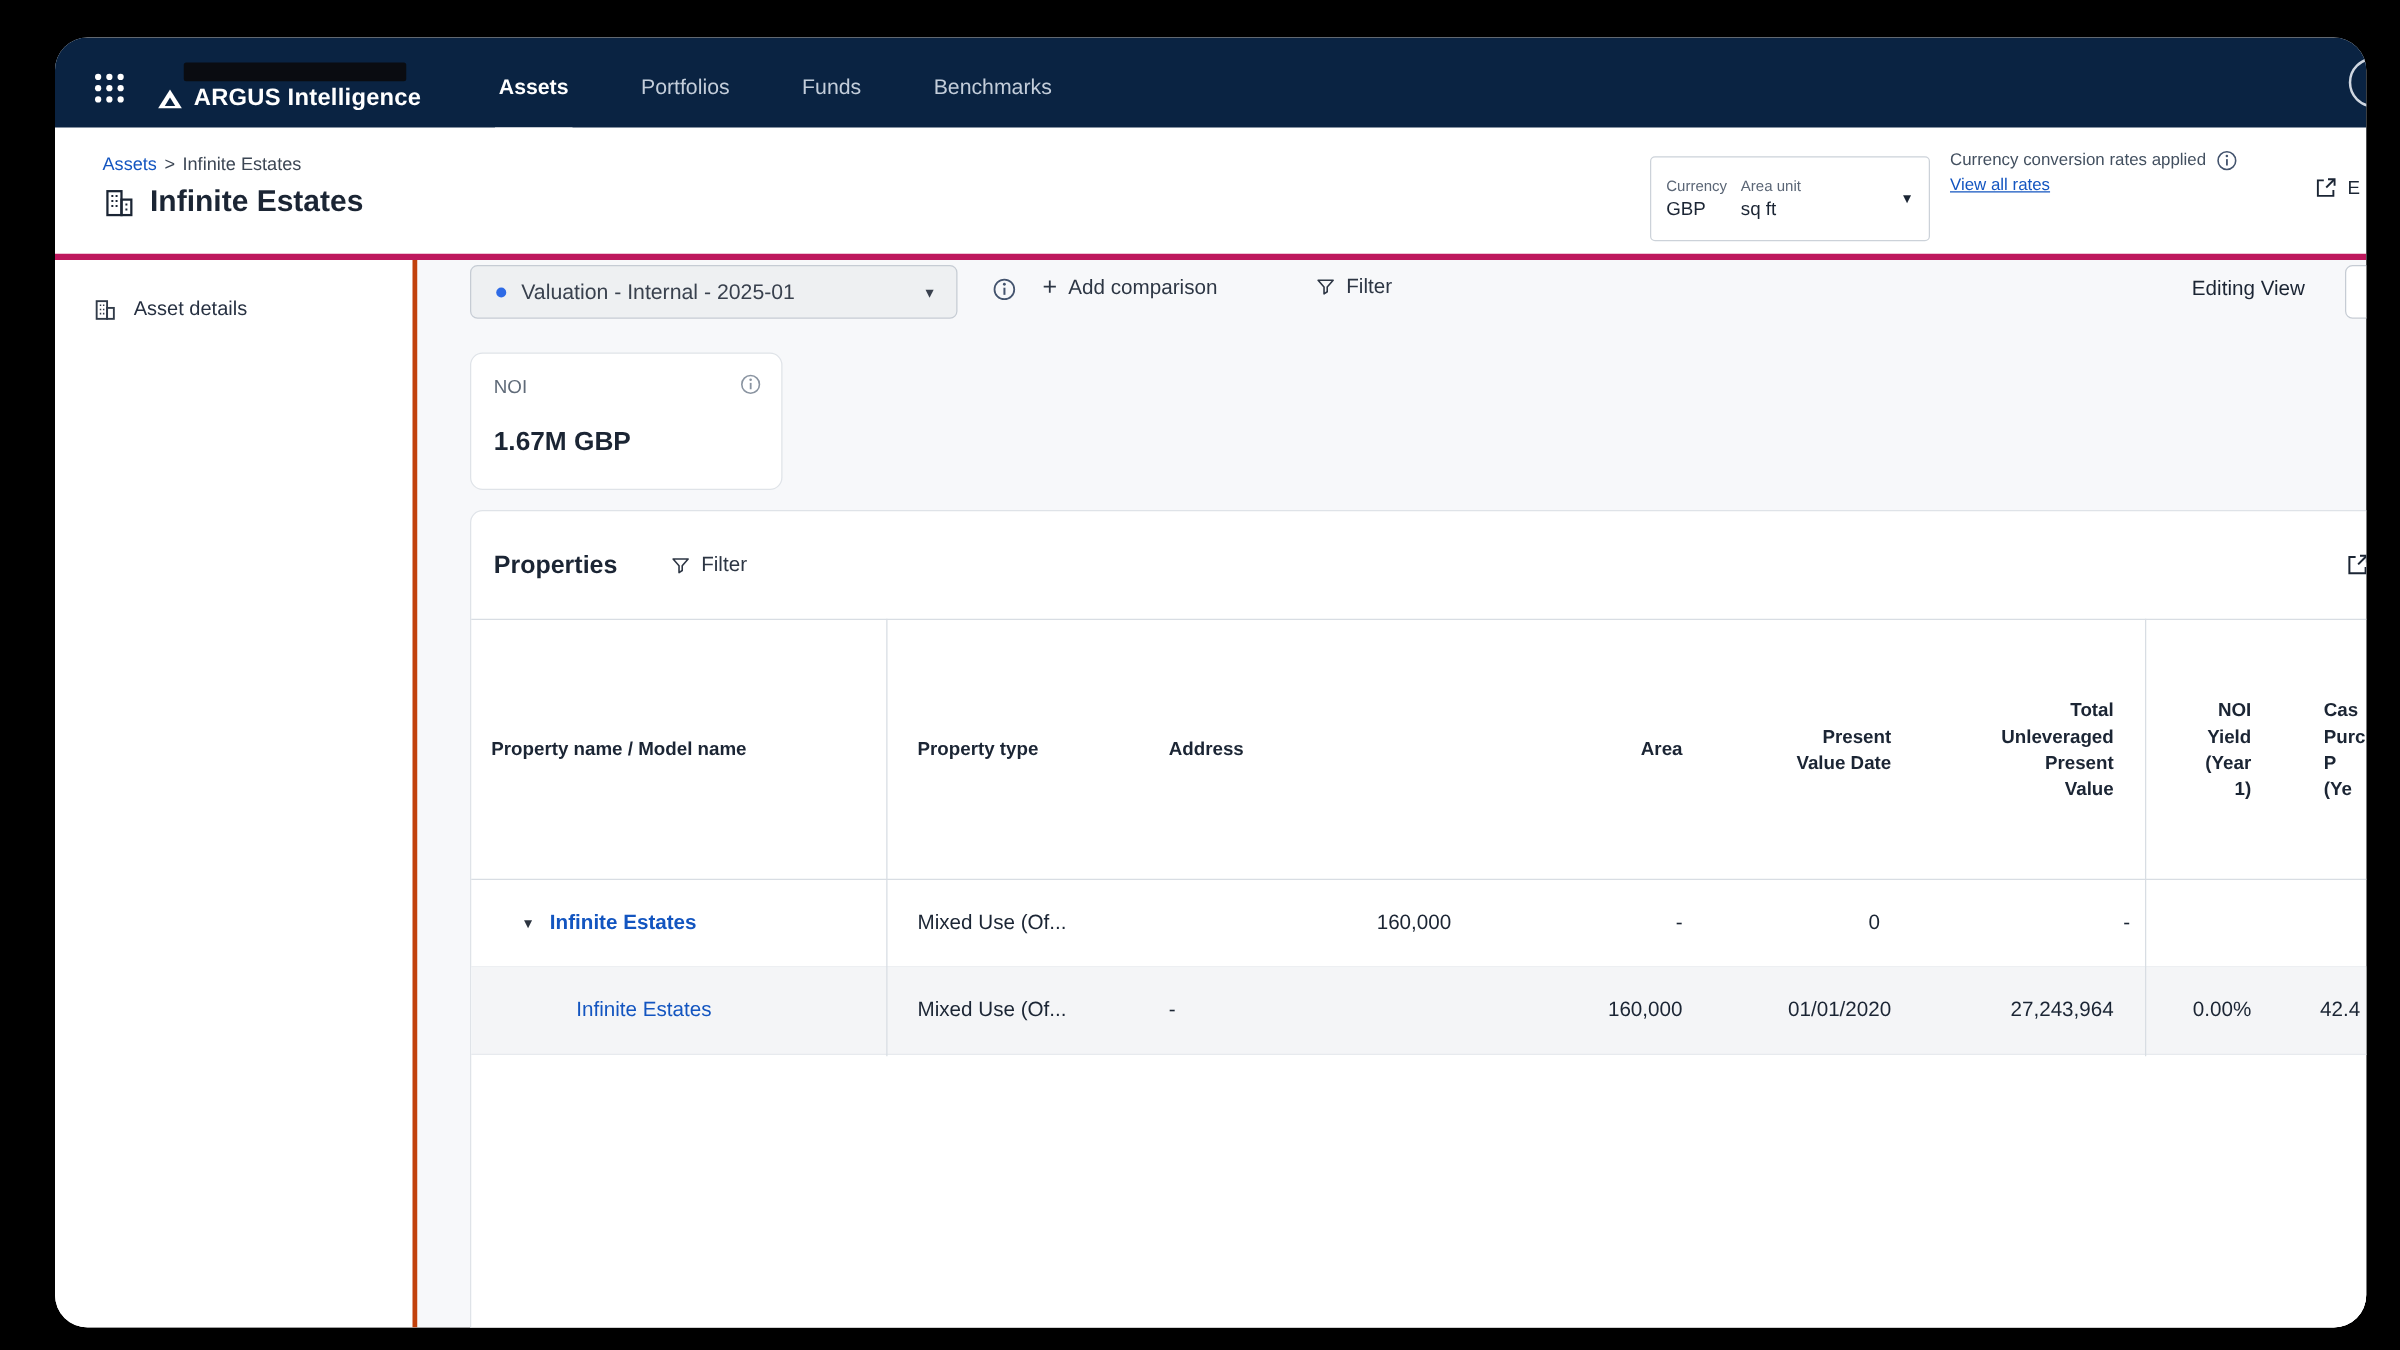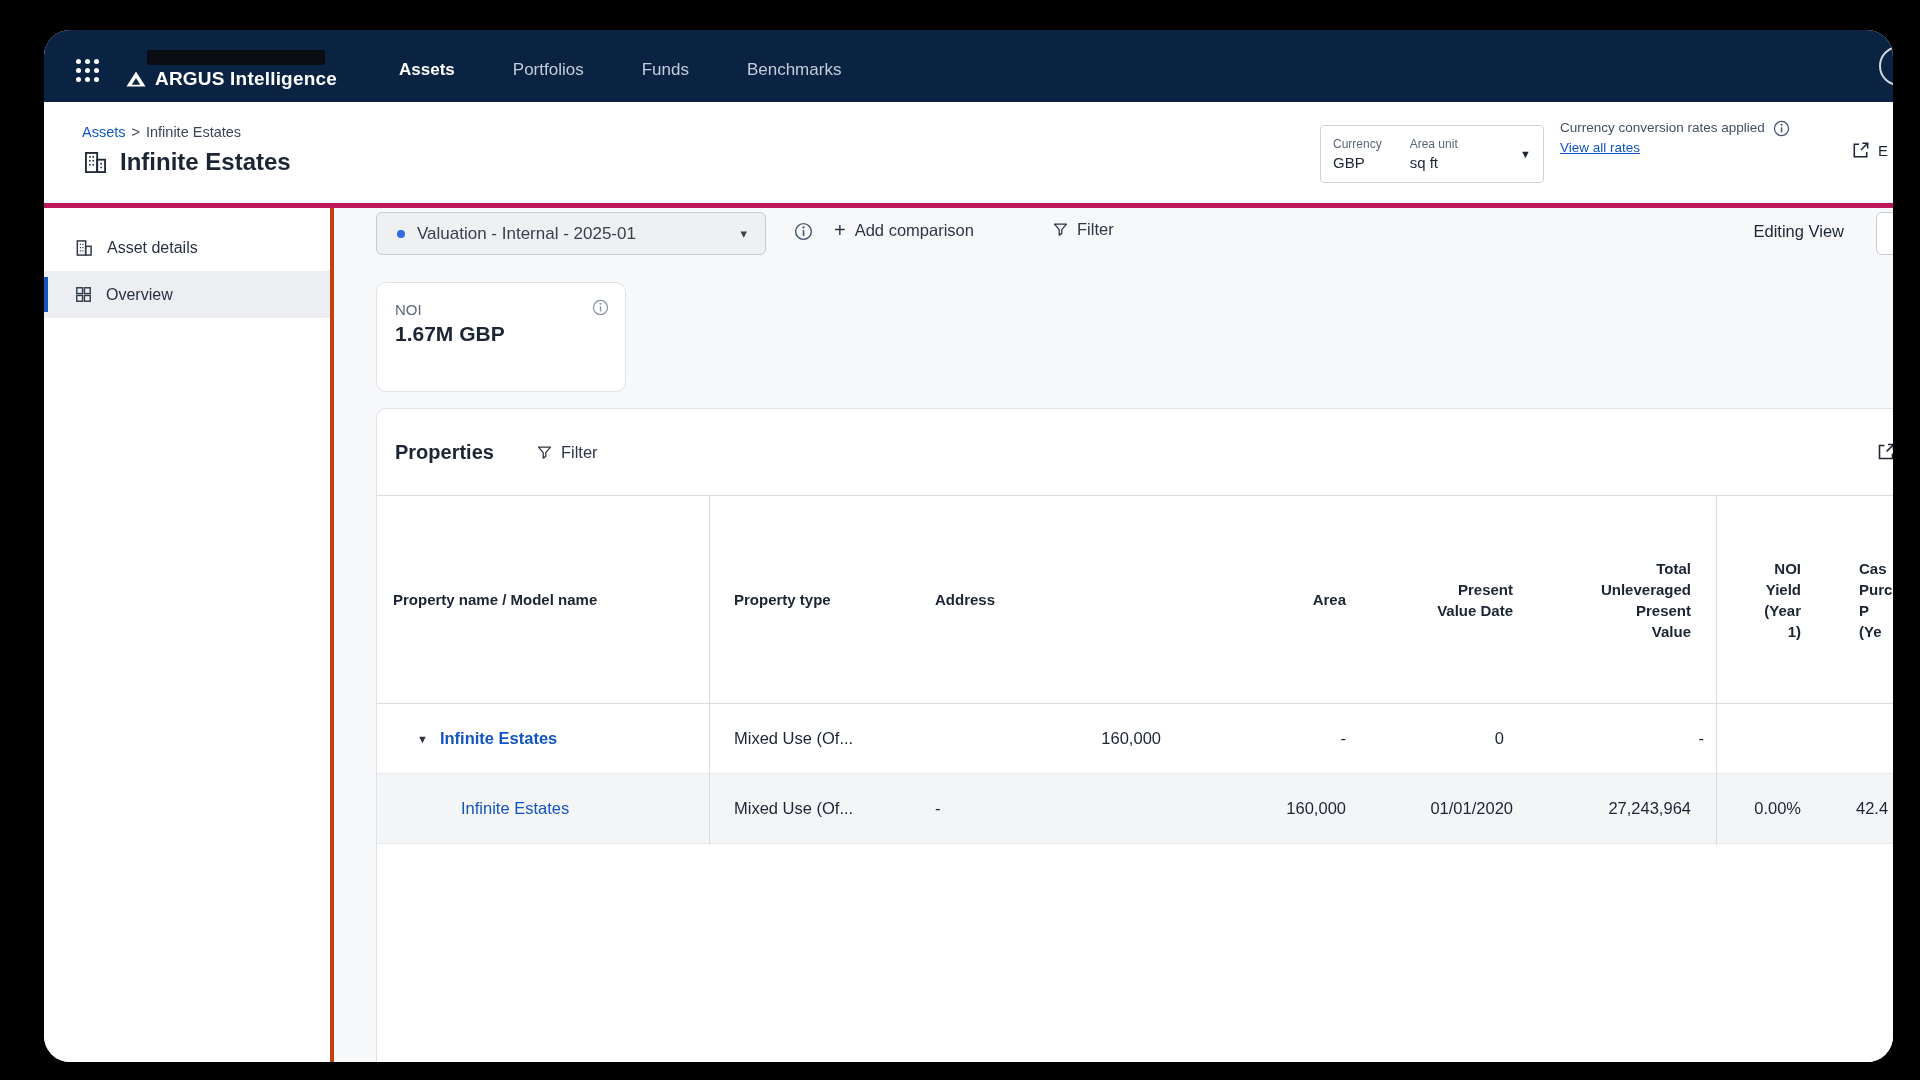--- a/index.html
+++ b/index.html
@@ -26,23 +26,23 @@
 
   
   .pagehead { position:absolute; left:0; top:72px; width:100%; height:106px; background:#fff;
               border-bottom:5px solid #be185d; }
   .breadcrumb { position:absolute; left:38px; top:22px; font-size:14.5px; color:#3c4654; }
   .breadcrumb a { color:#1355c0; text-decoration:none; cursor:pointer; }
   .bc-sep { margin:0 6px; color:#3c4654; }
   .titlerow { position:absolute; left:38px; top:46px; display:flex; align-items:center; gap:11px; color:#1b2534; }
   .pagetitle { font-size:24px; font-weight:700; color:#1b2534; }
 
-  .unitbox { position:absolute; left:1276px; top:23px; width:224px; height:58px;
+  .unitbox { position:absolute; left:1276px; top:23px; width:224px; height:68px;
              border:1px solid #ccd2d9; border-radius:4px; display:flex; align-items:center;
-             padding:0 12px; cursor:pointer; background:#fff;gap:17px; }
+             padding:0 12px; cursor:pointer; background:#fff; }
   .unitcol { display:flex; flex-direction:column; gap:3px; }
   .unitcol + .unitcol { margin-left:11px; }
   .unitlabel { font-size:12px; color:#5b6676; }
   .unitvalue { font-size:15px; color:#1b2534; }
   .unitcaret { margin-left:auto; font-size:11px; color:#1b2534; }
 
   .convnote { position:absolute; left:1516px; top:16px; }
   .convline { display:flex; align-items:center; gap:8px; font-size:13.5px; color:#435060; line-height:20px; }
   .ratslink { display:inline-block; margin-top:2px; font-size:13.5px; color:#1355c0; text-decoration:underline; cursor:pointer; }
 
@@ -77,21 +77,21 @@
                  font-size:16.5px; color:#2d3644; cursor:pointer; }
   .editingview { position:absolute; right:49px; top:14px; font-size:16.5px; color:#1b2534; white-space:nowrap; }
   .partialbtn { position:absolute; left:1542px; top:4px; width:43px; height:43px;
                 border:1px solid #c6ccd4; border-radius:6px; background:#fff; cursor:pointer; }
 
   
   .noicard { position:absolute; left:42px; top:74px; width:250px; height:110px; background:#fff;
              border:1px solid #dfe3e8; border-radius:10px; padding:18px 18px; }
   .noilabel { font-size:15px; color:#5f6a78; }
   .noiinfo { position:absolute; right:16px; top:16px; color:#8a94a1; cursor:pointer; }
-  .noivalue { margin-top:4px; font-size:21px; font-weight:700; color:#1b2534; }
+  .noivalue { margin-top:24px; font-size:21px; font-weight:700; color:#1b2534; }
 
   
   .propcard { position:absolute; left:42px; top:200px; width:1640px; height:680px; background:#fff;
               border:1px solid #dfe3e8; border-radius:10px 10px 0 0; }
   .prophead { position:absolute; left:0; top:0; height:86px; width:100%; display:flex; align-items:center; padding:0 18px; }
   .proptitle { font-size:20px; font-weight:700; color:#1b2534; }
   .propfilter { display:flex; align-items:center; gap:8px; margin-left:42px; font-size:16.5px; color:#2d3644; cursor:pointer; }
   .prop-export { position:absolute; left:1498px; top:32px; color:#1b2534; cursor:pointer; }
 
   .tbl { position:absolute; left:0; top:86px; width:100%; }
@@ -214,31 +214,20 @@
   <aside class="sidebar">
     <div class="sideitem">
       <span class="sicon">
         <svg width="20" height="20" viewBox="0 0 24 24" fill="none" stroke="currentColor" stroke-width="1.8">
           <rect x="4" y="3.5" width="10" height="17"></rect>
           <rect x="14" y="10" width="6.5" height="10.5"></rect>
           <path d="M7 7.5h1.4 M10 7.5h1.4 M7 11.5h1.4 M10 11.5h1.4 M7 15.5h1.4 M10 15.5h1.4" stroke-width="1.5"></path>
         </svg>
       </span>
       <span>Asset details</span>
-    </div>
-    <div class="sideitem active">
-      <span class="sicon">
-        <svg width="19" height="19" viewBox="0 0 24 24" fill="none" stroke="currentColor" stroke-width="1.8">
-          <rect x="3.5" y="3.5" width="7.3" height="7.3"></rect>
-          <rect x="13.2" y="3.5" width="7.3" height="7.3"></rect>
-          <rect x="3.5" y="13.2" width="7.3" height="7.3"></rect>
-          <rect x="13.2" y="13.2" width="7.3" height="7.3"></rect>
-        </svg>
-      </span>
-      <span>Overview</span>
     </div>
   </aside>
 
   <main class="main">
 
     <div class="chip">
       <span class="chipdot"></span>
       <span class="chiptext">Valuation - Internal - 2025-01</span>
       <span class="chipcaret">▾</span>
     </div>

